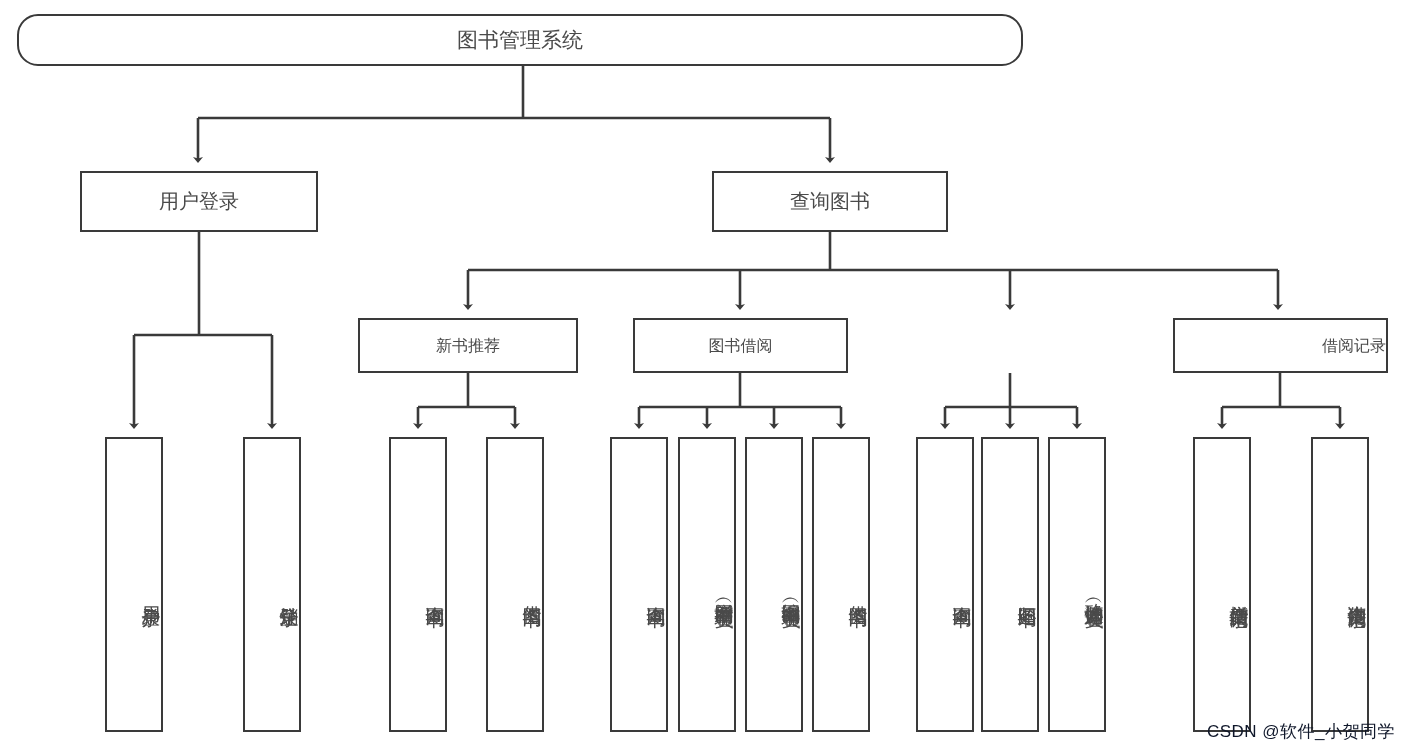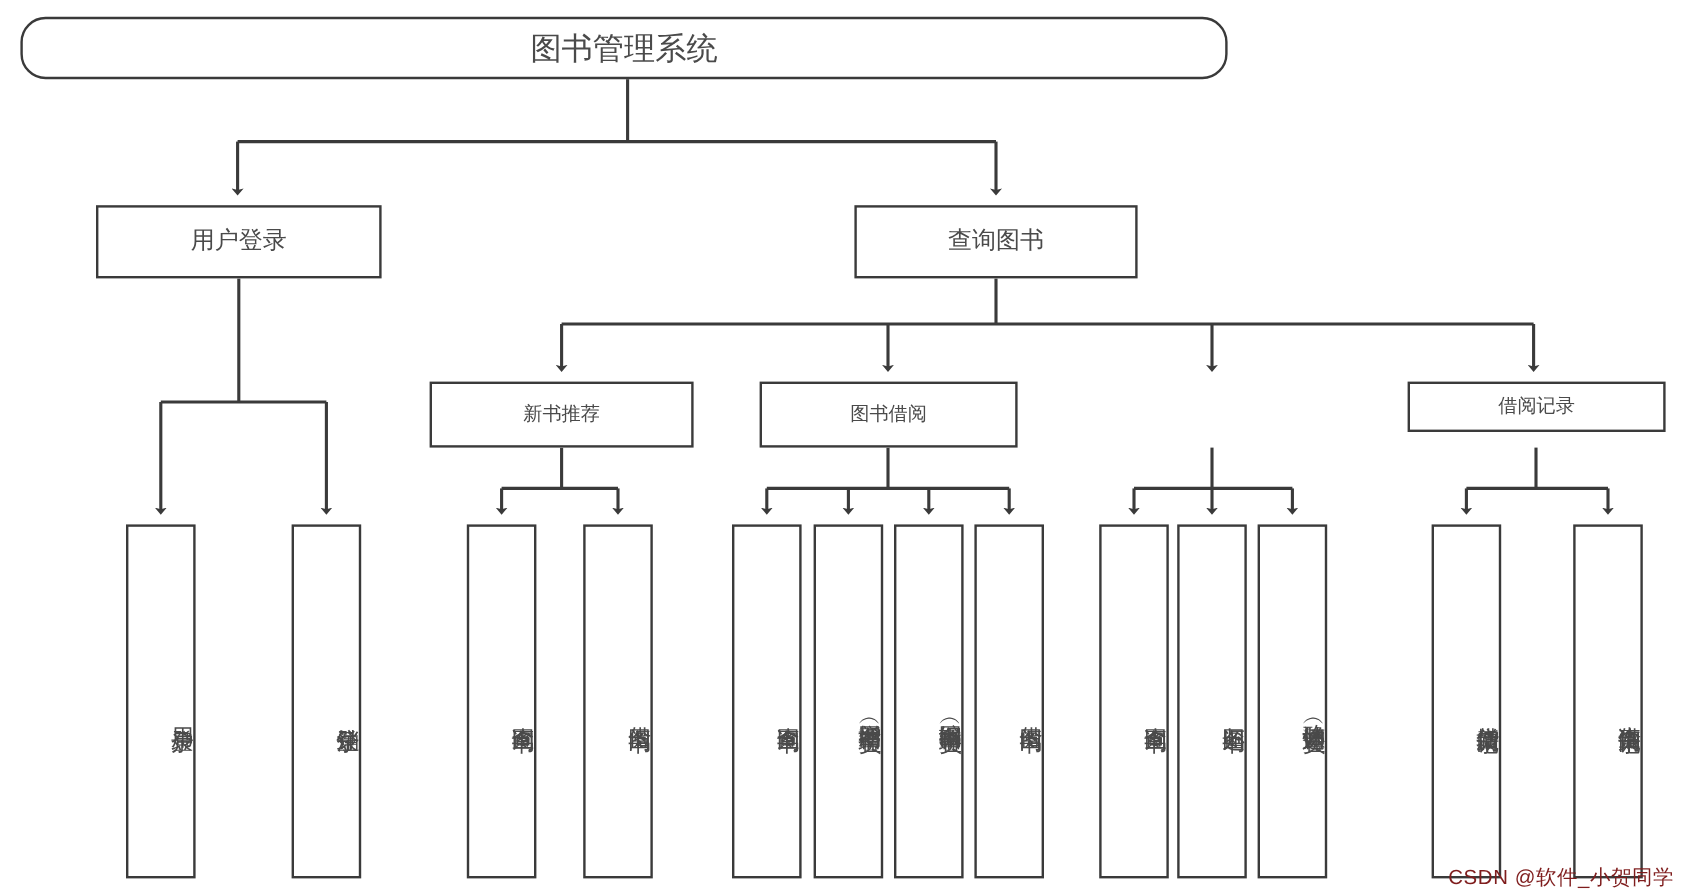--- a/index.html
+++ b/index.html
@@ -30,21 +30,21 @@
     border: 2px solid #3a3a3a;
     background: #ffffff;
     color: #4a4a4a;
     display: flex;
     align-items: center;
     justify-content: center;
     text-align: center;
     line-height: 1.08;
   }
   .node.root {
-    font-size: 26px;
+    font-size: 21px;
     border-width: 2px;
     border-radius: 21px;
   }
   .node.level1 {
     font-size: 20px;
   }
   .node.level2 {
     font-size: 16px;
   }
   .node.leaf {
@@ -57,21 +57,21 @@
     letter-spacing: 1px;
   }
   .node .label {
     display: block;
   }
   #watermark {
     position: absolute;
     right: 10px;
     bottom: 4px;
     font-size: 17px;
-    color: #7f1d1d;
+    color: #0f172a;
     white-space: nowrap;
     letter-spacing: 0.5px;
   }
 </style>
 </head>
 <body>
 
 <div id="canvas">
   <svg id="edges" viewBox="0 0 1405 747" xmlns="http://www.w3.org/2000/svg">
     <defs>
@@ -126,21 +126,21 @@
   <div class="node level1" id="n-l1-1" style="left: 712px; top: 171px; width: 236px; height: 61px;">
     <span class="label">查询图书</span>
   </div>
 
   <div class="node level2" id="n-l2-0" style="left: 358px; top: 318px; width: 220px; height: 55px;">
     <span class="label">新书推荐</span>
   </div>
   <div class="node level2" id="n-l2-1" style="left: 633px; top: 318px; width: 215px; height: 55px;">
     <span class="label">图书借阅</span>
   </div>
-  <div class="node level2" id="n-l2-3" style="left: 1173px; top: 318px; width: 215px; height: 42px;">
+  <div class="node level2" id="n-l2-3" style="left: 1173px; top: 318px; width: 215px; height: 55px; justify-content: flex-end;">
     <span class="label">借阅记录</span>
   </div>
 
   <div class="node leaf" id="n-lf-0" style="left: 105px; top: 437px; width: 58px; height: 295px;">
     <span class="label">用户登录</span>
   </div>
   <div class="node leaf" id="n-lf-1" style="left: 243px; top: 437px; width: 58px; height: 295px;">
     <span class="label">注销登录</span>
   </div>
   <div class="node leaf" id="n-lf-2" style="left: 389px; top: 437px; width: 58px; height: 295px;">

